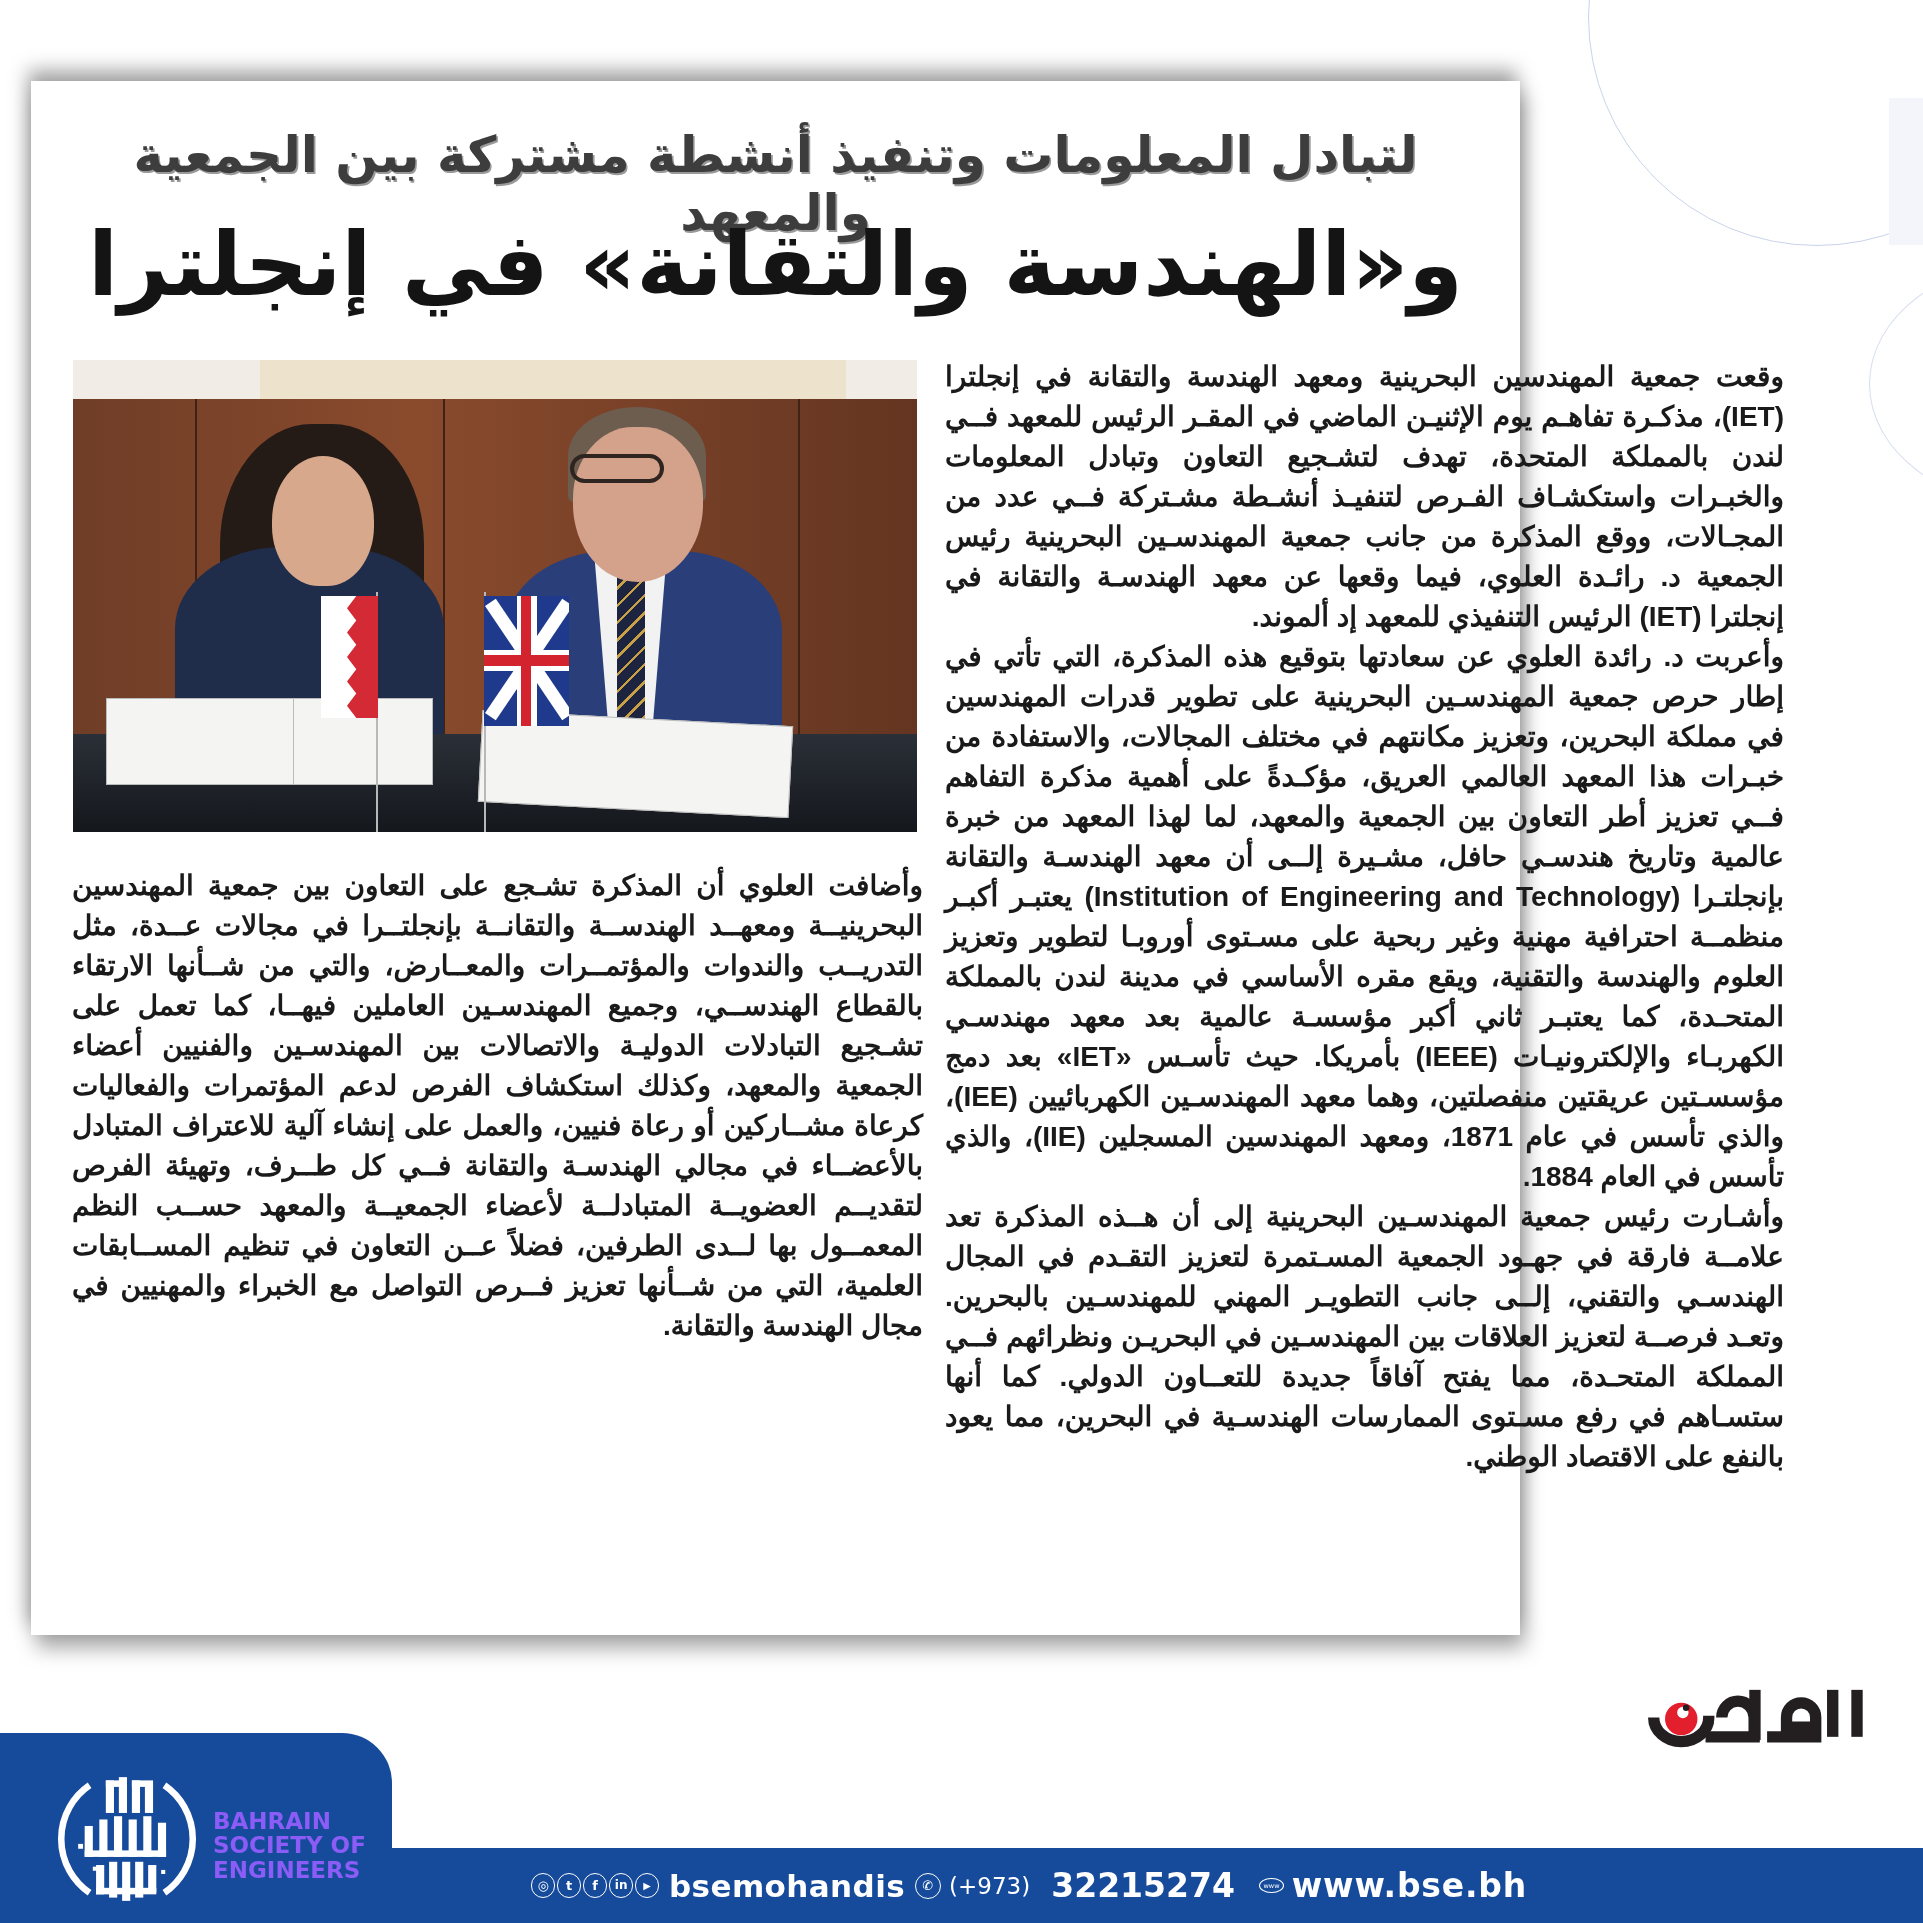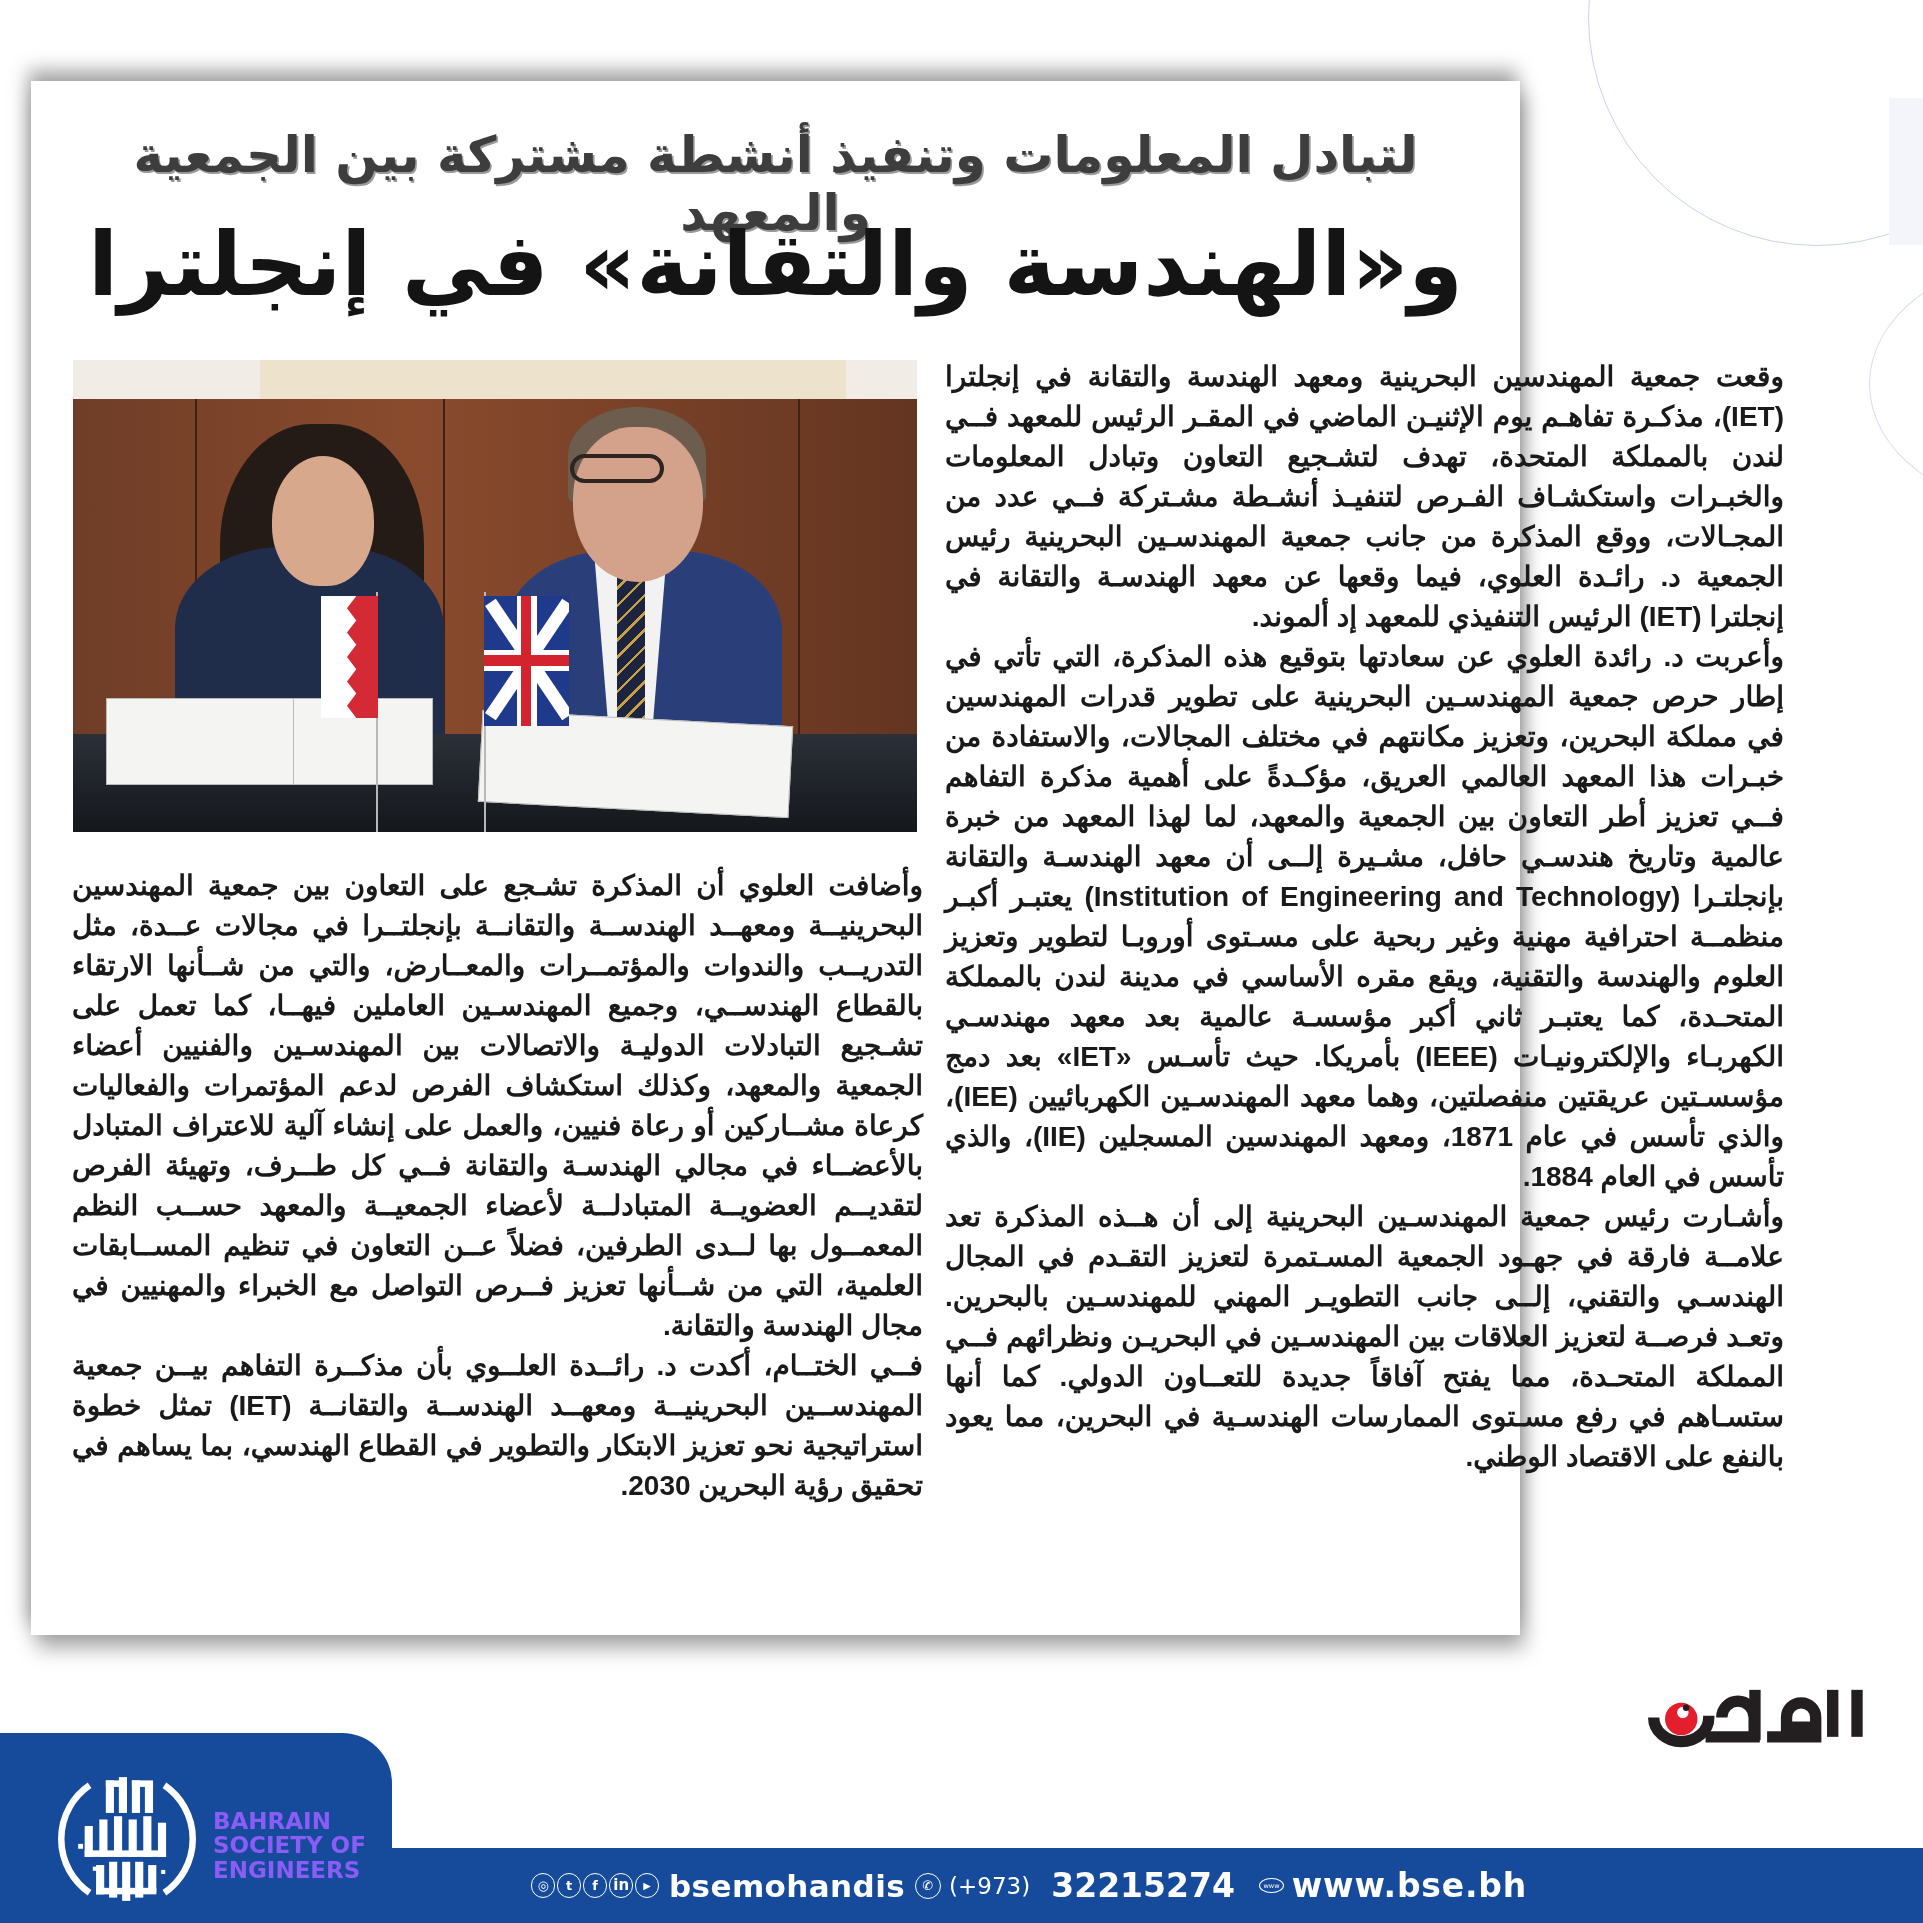--- a/index.html
+++ b/index.html
@@ -156,21 +156,20 @@
       <div class="x2"></div>
       <div class="v"></div>
       <div class="h"></div>
       <div class="vr"></div>
       <div class="hr"></div>
   </div>
 </div>
 
 <div class="col col-left">
   <p>وأضافت العلوي أن المذكرة تشـجع على التعاون بين جمعية المهندسين البحرينيــة ومعهــد الهندســة والتقانــة بإنجلتــرا في مجالات عــدة، مثل التدريــب والندوات والمؤتمــرات والمعــارض، والتي من شــأنها الارتقاء بالقطاع الهندســي، وجميع المهندسـين العاملين فيهــا، كما تعمل على تشـجيع التبادلات الدوليـة والاتصالات بين المهندسـين والفنيين أعضاء الجمعية والمعهد، وكذلك استكشاف الفرص لدعم المؤتمرات والفعاليات كرعاة مشــاركين أو رعاة فنيين، والعمل على إنشاء آلية للاعتراف المتبادل بالأعضــاء في مجالي الهندسـة والتقانة فــي كل طــرف، وتهيئة الفرص لتقديــم العضويــة المتبادلــة لأعضاء الجمعيــة والمعهد حســب النظم المعمــول بها لــدى الطرفين، فضلاً عــن التعاون في تنظيم المســابقات العلمية، التي من شــأنها تعزيز فــرص التواصل مع الخبراء والمهنيين في مجال الهندسة والتقانة.</p>
-  <p>فــي الختــام، أكدت د. رائــدة العلــوي بأن مذكــرة التفاهم بيــن جمعية المهندســين البحرينيــة ومعهــد الهندســة والتقانــة (IET) تمثل خطوة استراتيجية نحو تعزيز الابتكار والتطوير في القطاع الهندسي، بما يساهم في تحقيق رؤية البحرين 2030.</p>
 </div>
 
 <svg class="watan-logo" viewBox="0 0 300 100" aria-label="الوطن">
   <rect x="264" y="6" width="14" height="58" fill="#231f20"></rect>
   <rect x="234" y="6" width="14" height="58" fill="#231f20"></rect>
   <path d="M160 64 h60 v-24 a18 18 0 0 0 -36 0 v12 h22 v12" fill="none" stroke="#231f20" stroke-width="14"></path>
   <rect x="138" y="6" width="14" height="62" fill="#231f20"></rect>
   <path d="M84 64 h60 v-24 a20 20 0 0 0 -40 0" fill="none" stroke="#231f20" stroke-width="14"></path>
   <path d="M20 40 a34 30 0 0 0 68 0 v-2" fill="none" stroke="#231f20" stroke-width="14"></path>
   <circle cx="54" cy="42" r="20" fill="#e31e2d"></circle>
@@ -213,21 +212,21 @@
 <div class="bse-name">
   <span>BAHRAIN</span>
   <span>SOCIETY OF</span>
   <span>ENGINEERS</span>
 </div>
 
 <div class="contact">
   <span class="social-icon">◎</span>
   <span class="social-icon">t</span>
   <span class="social-icon">f</span>
-  <span class="social-icon" style="font-size:15px;">in</span>
+  <span class="social-icon" style="font-size:12px;">in</span>
   <span class="social-icon" style="font-size:9.8px;">▶</span>
   <span class="handle">bsemohandis</span>
   <span class="wa-icon">✆</span>
   <span class="phone-code">(+973)</span>
   <span class="phone">32215274</span>
   <span class="globe-icon">www</span>
   <span class="website">www.bse.bh</span>
 </div>
 
 

